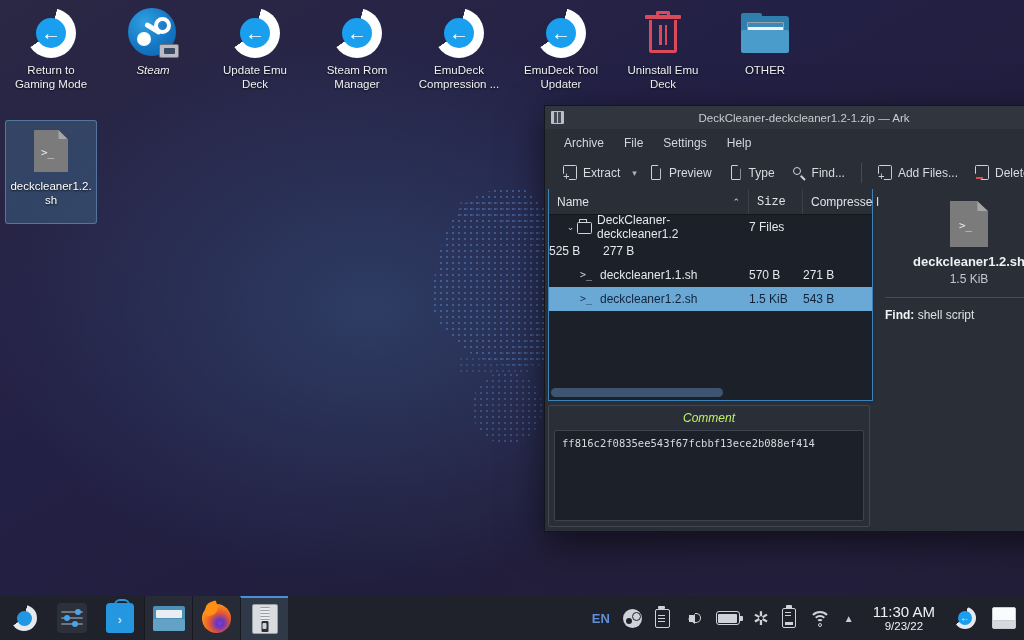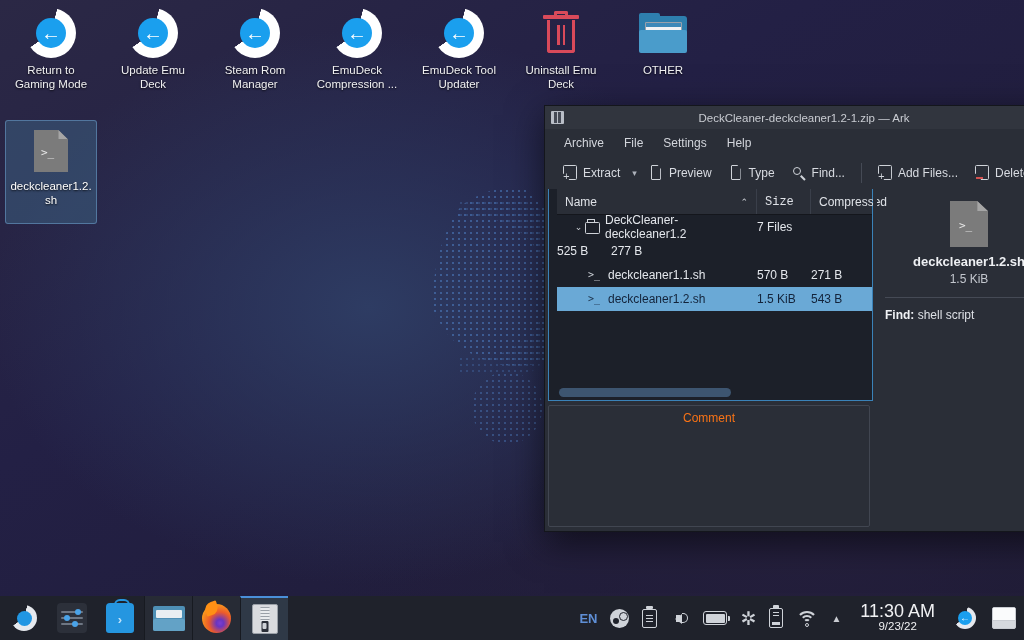--- a/index.html
+++ b/index.html
@@ -158,21 +158,21 @@
     border:1.5px solid #cfd3d9; border-radius:50%; }
   .tb-ico .mag-h { position:absolute; right:0px; bottom:1px; width:6px; height:1.6px;
     background:#cfd3d9; transform:rotate(45deg); }
   .doc-ico { position:absolute; inset:0 2px; border:1.4px solid #cfd3d9; border-radius:1px;
     clip-path:polygon(0 0, 68% 0, 100% 26%, 100% 100%, 0 100%); }
 
   #body-area { flex:1; display:flex; min-height:0; background:#2a2e37; }
   #left-pane { width:328px; flex:0 0 328px; display:flex; flex-direction:column; min-width:0; }
 
   #list-frame { flex:1; border:1px solid #3a82b8; border-top:none; display:flex;
-    flex-direction:column; min-height:0; background:#1c2029; margin-left:3px;padding-left:8px; }
+    flex-direction:column; min-height:0; background:#1c2029; margin-left:3px; }
   #hdr { display:flex; height:26px; flex:0 0 26px; background:#2a2e37;
     border-bottom:1px solid #14161c; }
   .hcell { font-size:12px; color:#dfe2e7; display:flex; align-items:center;
     padding:0 8px; border-right:1px solid #3a3f4a; cursor:pointer; }
   .hcell.name { width:200px; flex:0 0 200px; justify-content:space-between; }
   .hcell.size { width:54px; flex:0 0 54px;font-family:Liberation Mono, monospace; }
   .hcell.comp { flex:1; border-right:none; }
   .sortarrow { font-size:9px; color:#cfd3d9; }
 
   #rows { flex:1; overflow:hidden; background:#1c2029; }
@@ -199,21 +199,21 @@
     line-height:14px; }
   .row.sel .fico.sh { color:#1b3048; }
 
   #hscroll-track { height:16px; flex:0 0 16px; background:#1c2029; display:flex;
     align-items:center; padding:0 2px; }
   #hscroll-thumb { width:172px; height:9px; background:#3d5570; border-radius:5px; }
 
   #comment-box { margin:4px 3px 4px 3px; flex:0 0 122px; border:1px solid #414651;
     border-radius:2px; background:#2a2e37; display:flex; flex-direction:column;
     align-items:center; padding:5px; }
-  #comment-title { font-size:12px; color:#f97316; margin-bottom:5px; }
+  #comment-title { font-size:12px; color:#bef264; margin-bottom:5px;font-style:italic; }
   #comment-text { flex:1; width:100%; background:#1c2029; border:1px solid #3d434e;
     border-radius:2px; padding:6px 7px; font-family:"DejaVu Sans Mono", monospace;
     font-size:10.5px; color:#d5d8de; overflow:hidden; }
 
   #splitter { width:4px; flex:0 0 4px; background:#2a2e37; cursor:col-resize; }
   #right-pane { flex:1; padding:8px 10px 0 8px; min-width:0; }
   #rp-icon { width:38px; height:46px; margin:4px auto 0; background:#7b7b7b; position:relative;
     clip-path:polygon(0 0, 72% 0, 100% 22%, 100% 100%, 0 100%); }
   #rp-icon::after { content:""; position:absolute; right:0; top:0; width:28%; height:22%;
     background:#a6a6a6; clip-path:polygon(0 0, 100% 100%, 0 100%); }
@@ -230,21 +230,21 @@
   #taskbar { position:absolute; left:0; bottom:0; width:1024px; height:44px;
     background:#1f222b; display:flex; align-items:stretch; }
   .tb-launch { width:48px; display:flex; align-items:center; justify-content:center; cursor:pointer; }
   .tb-task { width:48px; display:flex; align-items:center; justify-content:center;
     cursor:pointer; background:#272b35; border-left:1px solid #171a21; }
   .tb-task.active { background:#2f3947; border-top:2px solid #4a90d9; }
   .tray { margin-left:auto; display:flex; align-items:center; gap:13px; padding-right:8px; }
   .tray .ti { cursor:pointer; display:flex; align-items:center; justify-content:center; }
   #lang { font-size:13px; font-weight:bold; color:#5f8fd6; cursor:pointer; }
   #clock { text-align:center; color:#f0f1f3; cursor:pointer; padding:0 6px; }
-  #clock .t { font-size:18px; line-height:17px; }
+  #clock .t { font-size:15px; line-height:17px; }
   #clock .d { font-size:11.5px; line-height:13px; }
   #arrow-up { color:#c9ccd2; font-size:10px; cursor:pointer; }
   #show-desktop { width:24px; height:22px; border:1.5px solid #c9ccd2; border-radius:2px;
     background:#d6d9de; cursor:pointer; margin-left:3px; }
   #show-desktop i { display:block; height:13px; background:#fafbfc; border-bottom:1.5px solid #c9ccd2; }
 
   
   .l-kde { width:26px; height:26px; border-radius:50%;
     background:conic-gradient(from 125deg, #e6e9ee 0deg 110deg, rgba(0,0,0,0) 111deg 249deg, #e6e9ee 250deg 360deg);
     display:flex; align-items:center; justify-content:center; position:relative; }
@@ -331,20 +331,33 @@
 
   <div class="dicon">
     <div class="glyph">
       <div class="ico-return">
           <span class="arr">←</span>
         </div>
     </div>
     <div class="lbl">Return to<br>Gaming Mode</div>
   </div>
 
+  <div class="dicon">
+    <div class="glyph">
+      <div class="ico-steam">
+          <i class="s3"></i>
+          <i class="s1"></i>
+          <i class="s2"></i>
+          <span class="badge">
+            <i></i>
+          </span>
+        </div>
+    </div>
+    <div class="lbl ital">Steam</div>
+  </div>
 
   <div class="dicon">
     <div class="glyph">
       <div class="ico-return">
           <span class="arr">←</span>
         </div>
     </div>
     <div class="lbl">Update Emu<br>Deck</div>
   </div>
 
@@ -516,20 +529,21 @@
           </div>
         </div>
 
         <div id="hscroll-track">
           <div id="hscroll-thumb"></div>
         </div>
       </div>
 
       <div id="comment-box">
         <div id="comment-title">Comment</div>
+        <div id="comment-text">ff816c2f0835ee543f67fcbbf13ece2b088ef414</div>
       </div>
     </div>
 
     <div id="splitter"></div>
 
     <div id="right-pane">
       <div id="rp-icon">
         <span class="pr">&gt;_</span>
       </div>
       <div id="rp-name">deckcleaner1.2.sh</div>

